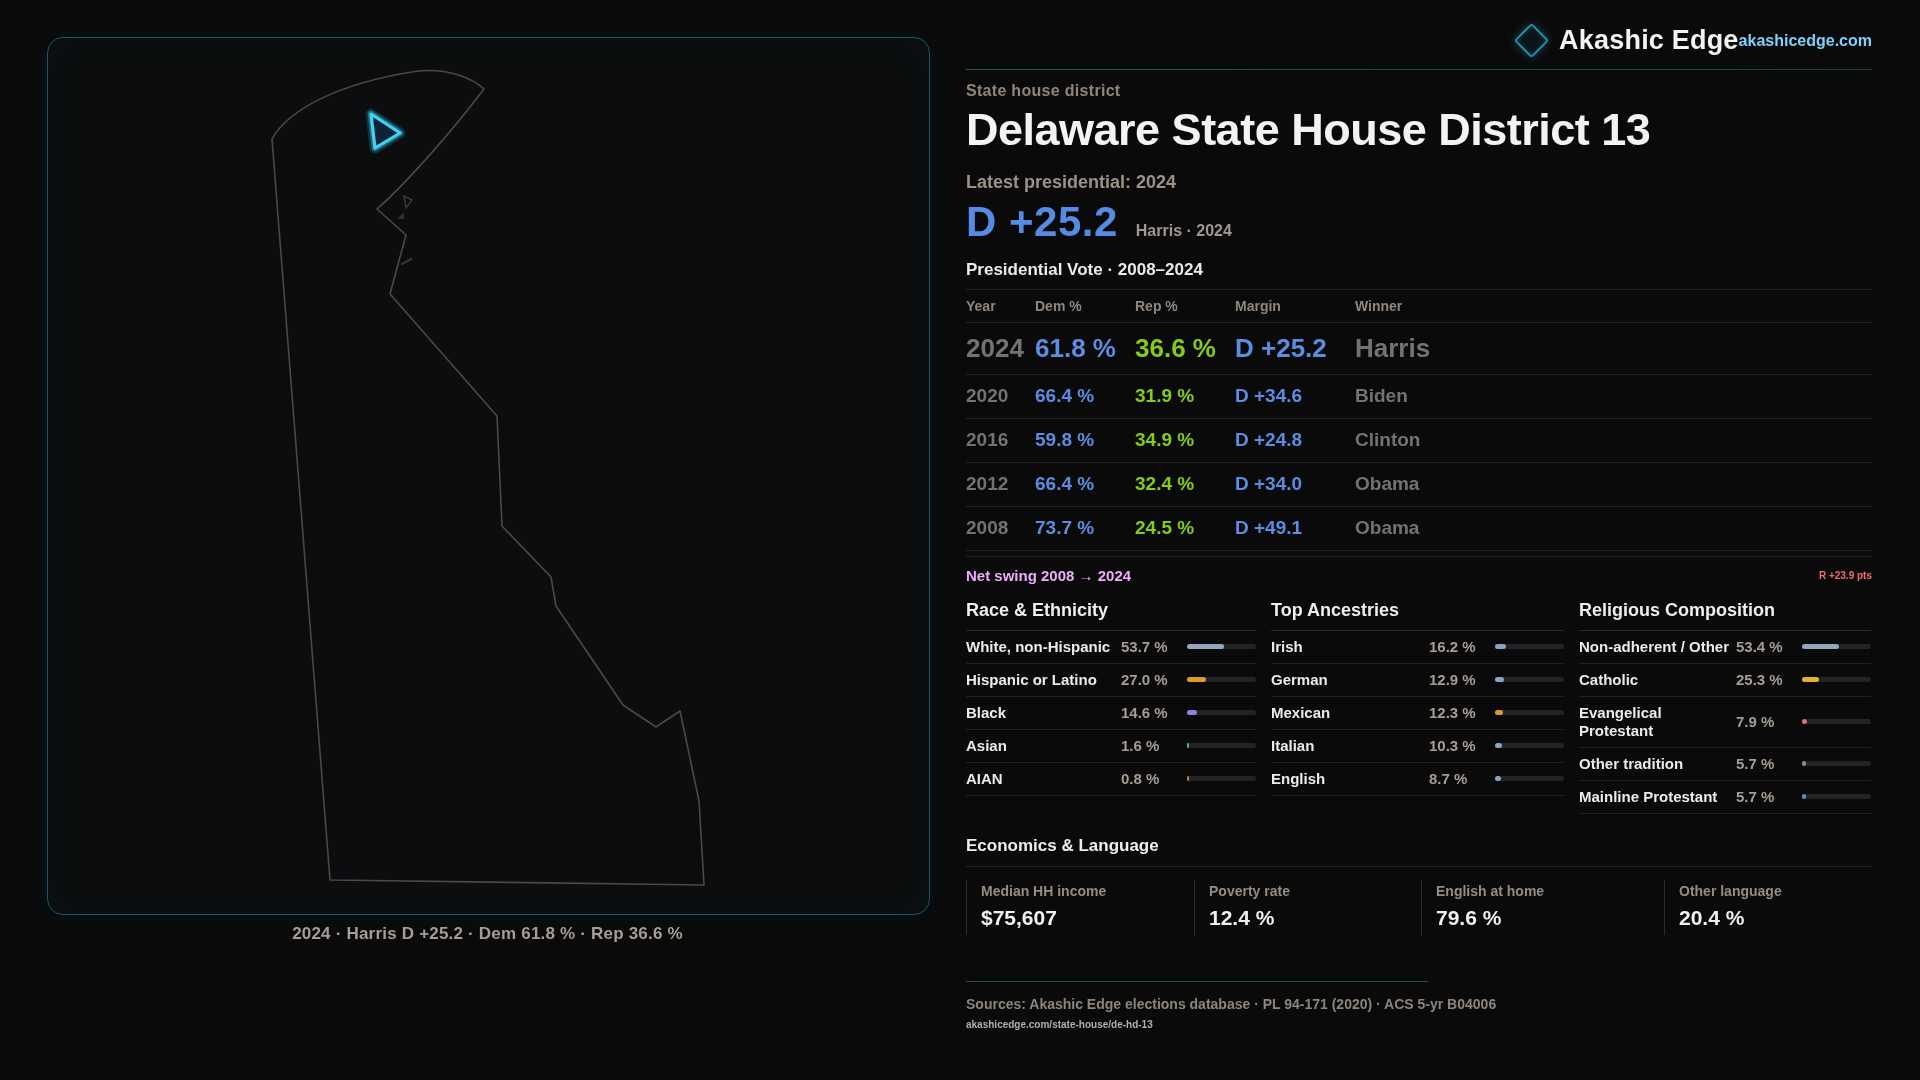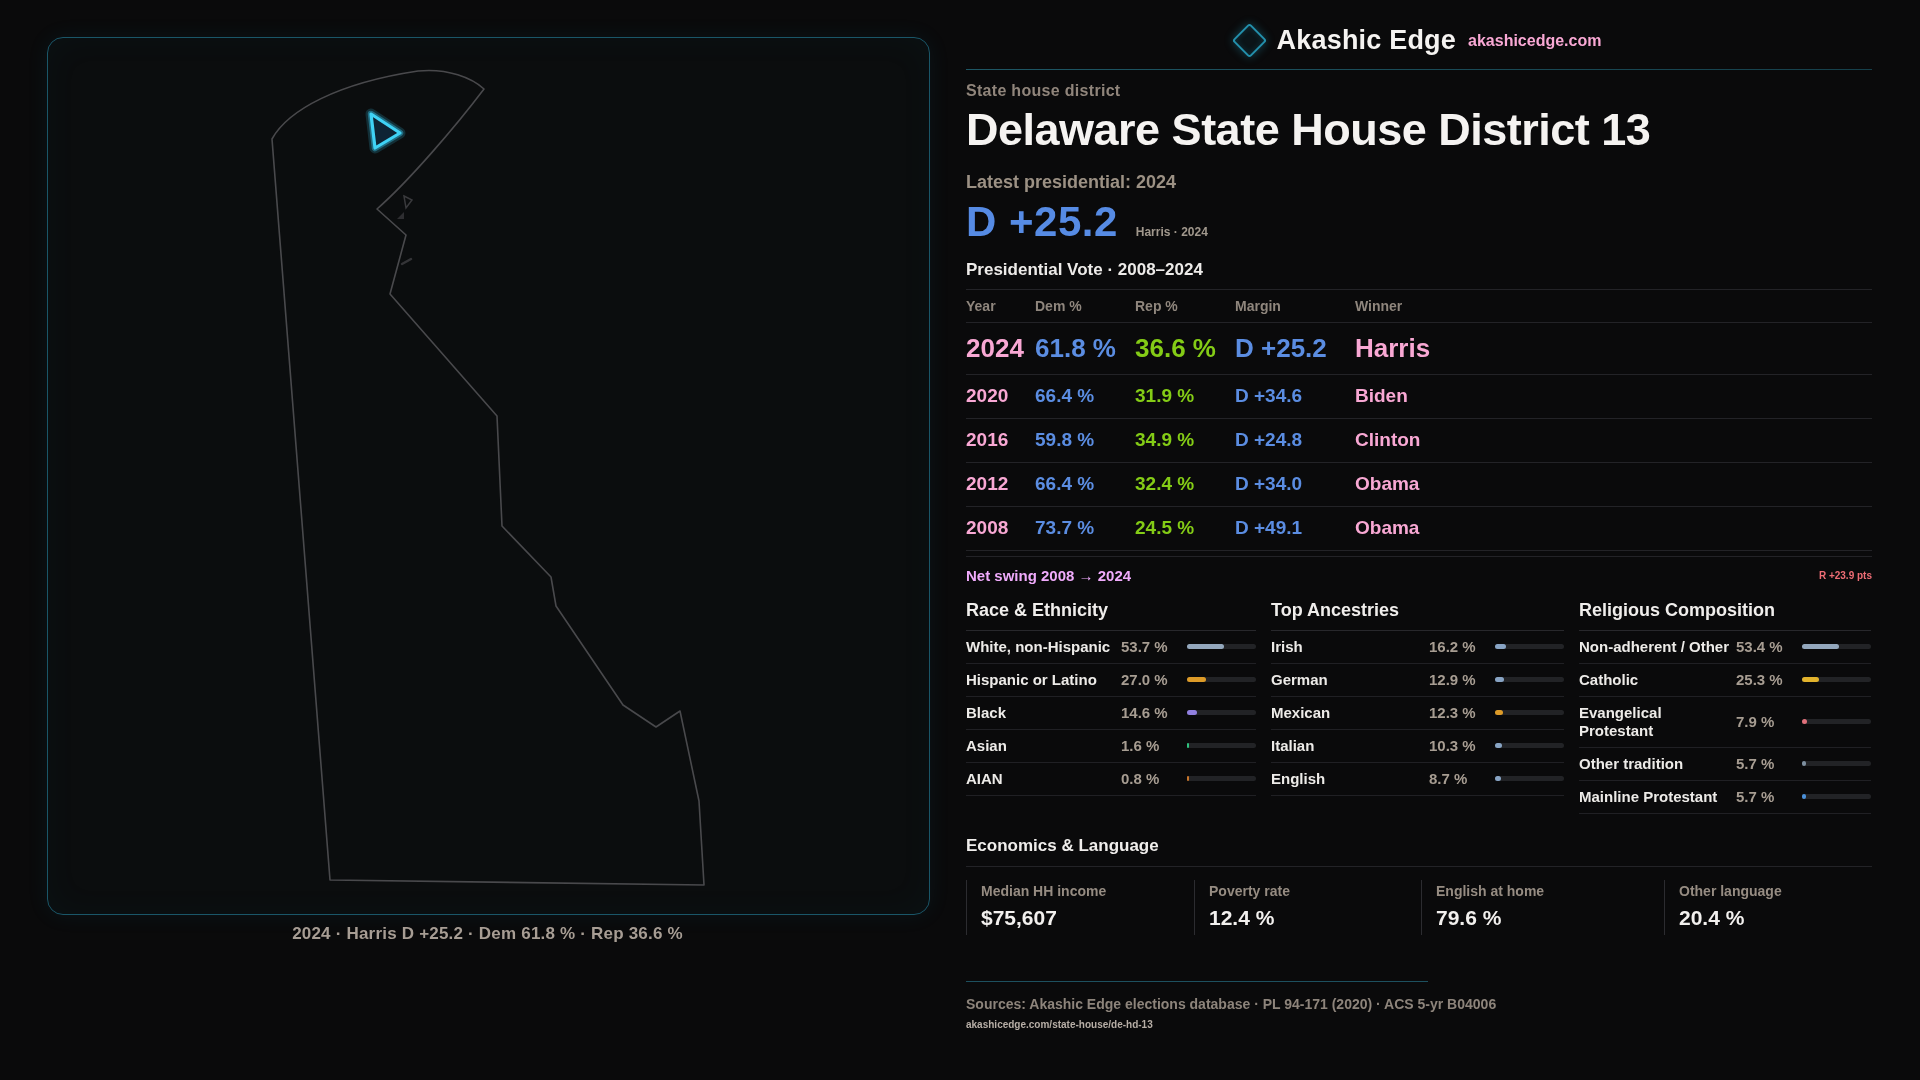--- a/index.html
+++ b/index.html
@@ -17,44 +17,44 @@
     border:1px solid #1a5668;border-radius:16px;
     box-shadow:0 0 22px rgba(38,156,188,.08), inset 0 0 36px rgba(38,156,188,.04);
   }
   .map-panel svg{display:block;width:100%;height:100%;}
   .map-caption{
     position:absolute;left:47px;top:924px;width:881px;
     text-align:center;font-size:17px;font-weight:600;color:#a79d94;letter-spacing:.2px;
   }
   
   .content{position:absolute;left:966px;top:0;width:906px;}
-  .hdr{display:flex;align-items:center;justify-content:center;padding-top:25px;gap:12px;}
+  .hdr{display:flex;align-items:center;justify-content:flex-end;padding-top:25px;}
   .brand{display:flex;align-items:center;gap:15px;}
   .diamond{
     width:21px;height:21px;transform:rotate(45deg);
     border:2px solid #2390ac;border-radius:3px;background:#0b1418;
     box-shadow:0 0 10px rgba(40,180,215,.35), inset 0 0 6px rgba(40,180,215,.18);
   }
   .brand-name{font-size:27px;font-weight:bold;color:#f5f3f1;letter-spacing:.2px;}
-  .brand-domain{font-size:16px;font-weight:600;color:#f9a8d4;}
+  .brand-domain{font-size:16px;font-weight:600;color:#7dd3fc;}
   .hdr-rule{margin-top:13px;height:1px;background:linear-gradient(90deg,#1e5765,#16404b);}
   .kicker{margin-top:12px;font-size:16px;font-weight:bold;color:#90857b;letter-spacing:.3px;}
   h1.page-title{margin:5px 0 0;font-size:45px;font-weight:bold;color:#f5f3f1;letter-spacing:-.5px;line-height:1.1;}
   .latest{margin-top:17px;font-size:18px;font-weight:bold;color:#9c9184;}
   .margin-row{margin-top:5px;display:flex;align-items:baseline;gap:18px;}
   .margin-big{font-size:42px;font-weight:bold;color:#568be4;letter-spacing:.5px;}
-  .margin-ctx{font-size:12px;font-weight:bold;color:#a1988d;}
+  .margin-ctx{font-size:16px;font-weight:bold;color:#a1988d;}
   .table-title{margin-top:14px;font-size:17px;font-weight:bold;color:#edebe9;}
   
   .vt{margin-top:9px;}
   .vt-row{display:grid;grid-template-columns:69px 100px 100px 120px 1fr;align-items:center;border-bottom:1px solid #232327;}
   .vt-head{border-top:1px solid #232327;padding:8px 0;font-size:14px;font-weight:600;color:#8f867d;}
   .vt-row.big{height:51px;font-size:26px;font-weight:bold;}
   .vt-row.small{height:43px;font-size:19px;font-weight:bold;}
-  .vt-cell.year,.vt-cell.winner{color:#f9a8d4;}
+  .vt-cell.year,.vt-cell.winner{color:#737373;}
   .vt-cell.dem,.vt-cell.margin{color:#5b8de2;}
   .vt-cell.rep{color:#84cc16;}
   .net-swing{margin-top:5px;border-top:1px solid #232327;padding-top:10px;display:flex;justify-content:space-between;align-items:center;}
   .net-swing .lbl{font-size:15px;font-weight:bold;color:#f0abfc;}
   .net-swing .val{font-size:10px;font-weight:bold;color:#ee6d75;}
   
   .demo-grid{margin-top:16px;display:grid;grid-template-columns:290px 293px 292px;column-gap:15px;align-items:start;}
   .demo-col h3{margin:0;font-size:18px;font-weight:bold;color:#f0eeec;padding-bottom:9px;border-bottom:1px solid #28282c;}
   .demo-row{display:flex;align-items:center;border-bottom:1px solid #202024;padding:7px 0;min-height:17px;}
   .demo-label{flex:1;font-size:15px;font-weight:600;color:#edebe8;line-height:1.2;}

